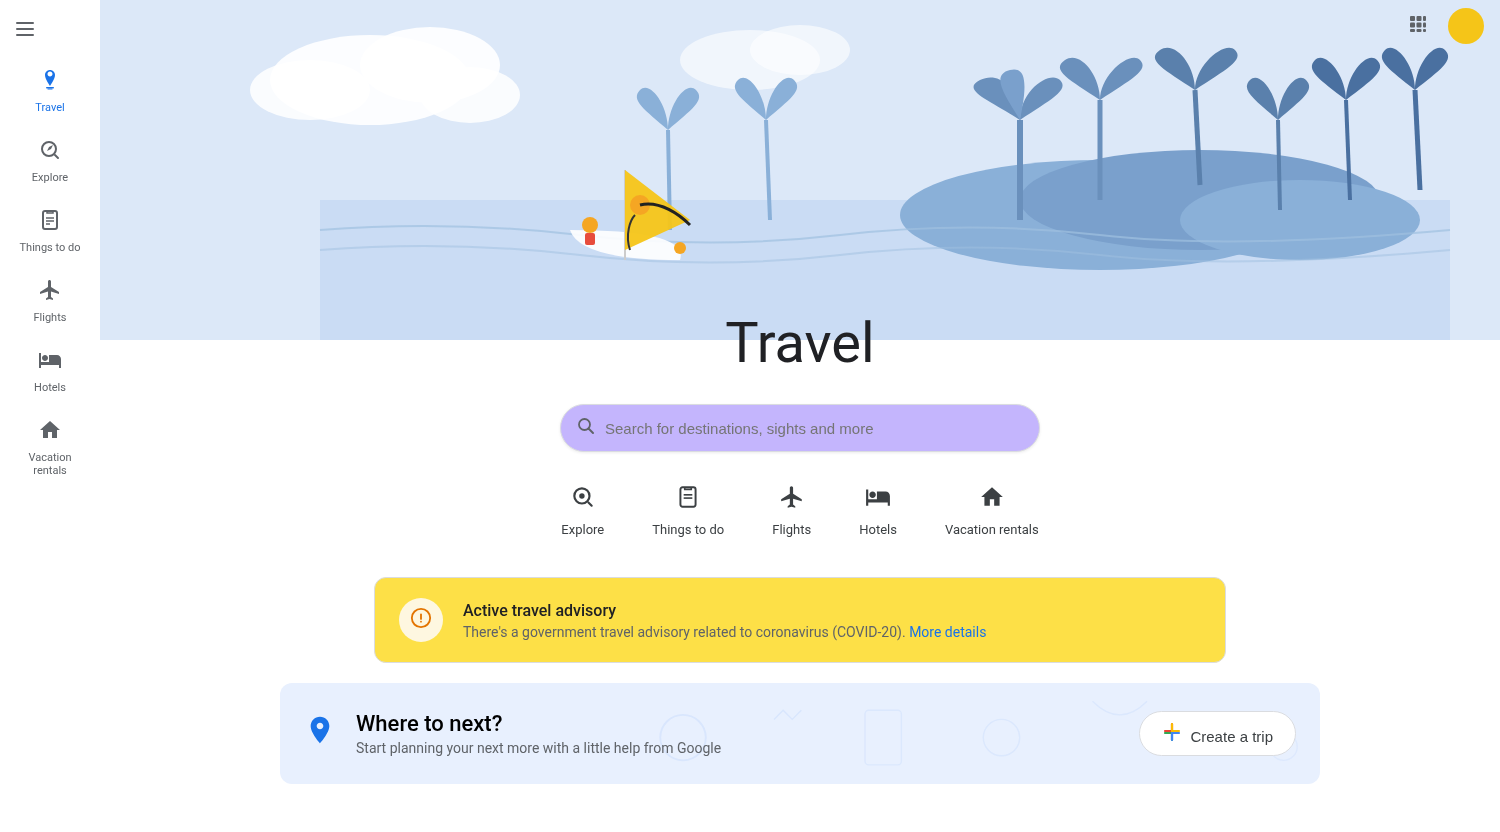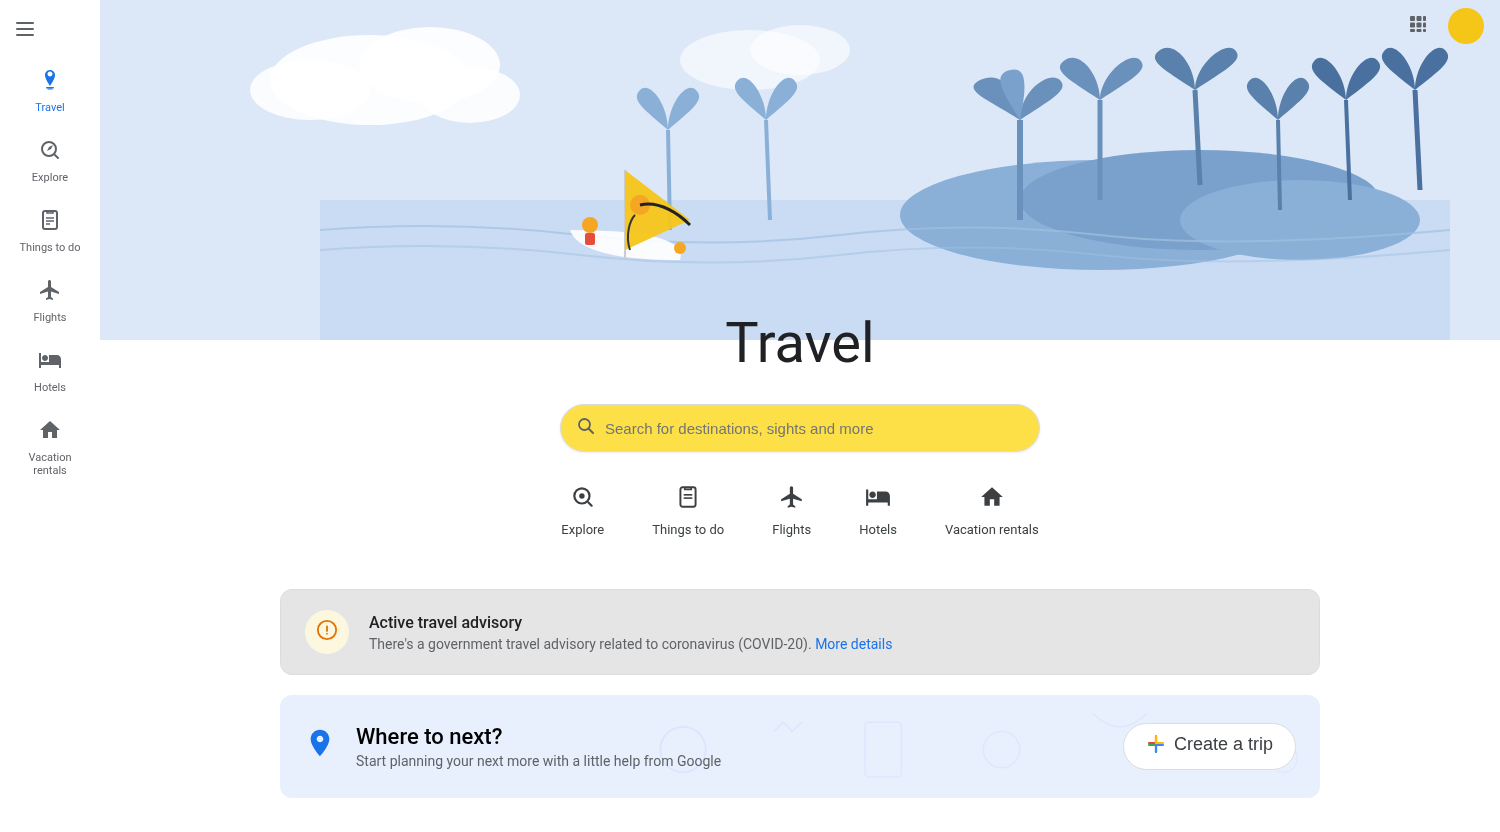--- a/index.html
+++ b/index.html
@@ -98,21 +98,21 @@
     
     .search-bar {
       display: flex;
       align-items: center;
       width: 480px;
       height: 48px;
       border: 1.5px solid #dadce0;
       border-radius: 24px;
       padding: 0 16px;
       margin-top: 28px;
-      background: #fde047;
+      background: #c4b5fd;
       box-shadow: 0 1px 3px rgba(0,0,0,0.08);
     }
     .search-bar input {
       border: none;
       outline: none;
       font-size: 15px;
       color: #3c4043;
       flex: 1;
       background: transparent;
     }
@@ -129,30 +129,30 @@
       flex-direction: column;
       align-items: center;
       cursor: pointer;
       color: #3c4043;
       font-size: 13px;
     }
     .nav-item .icon { font-size: 24px; margin-bottom: 6px; }
 
     
     .advisory-card {
-      width: 1040px;
+      width: 852px;
       max-width: 96%;
       border: 1px solid #dadce0;
       border-radius: 12px;
       padding: 20px 24px;
       display: flex;
       align-items: center;
       gap: 20px;
-      margin-top: 52px;
-      background: #e5e5e5;
+      margin-top: 40px;
+      background: #fde047;
     }
     .advisory-icon-wrap {
       width: 44px; height: 44px;
       border-radius: 50%;
       background: #fef7e0;
       display: flex;
       align-items: center;
       justify-content: center;
       flex-shrink: 0;
     }
@@ -184,27 +184,27 @@
       opacity: 0.3;
     }
     .pin-icon { color: #1a73e8; font-size: 28px; flex-shrink: 0; z-index: 2; }
     .where-next-text { z-index: 2; }
     .where-next-title { font-size: 22px; font-weight: 500; color: #000000; margin-bottom: 4px; }
     .where-next-subtitle { font-size: 14px; color: #5f6368; }
     .create-trip-btn {
       margin-left: auto;
       z-index: 2;
       display: flex;
-      align-items: flex-start;
+      align-items: flex-end;
       gap: 8px;
       background: #fff;
       border: 1px solid #dadce0;
       border-radius: 24px;
       padding: 10px 22px;
-      font-size: 18px;
+      font-size: 15px;
       color: #3c4043;
       cursor: pointer;
       font-weight: 500;
       white-space: nowrap;
     }
 
     
     svg.hero-svg {
       width: 100%;
       height: 100%;

